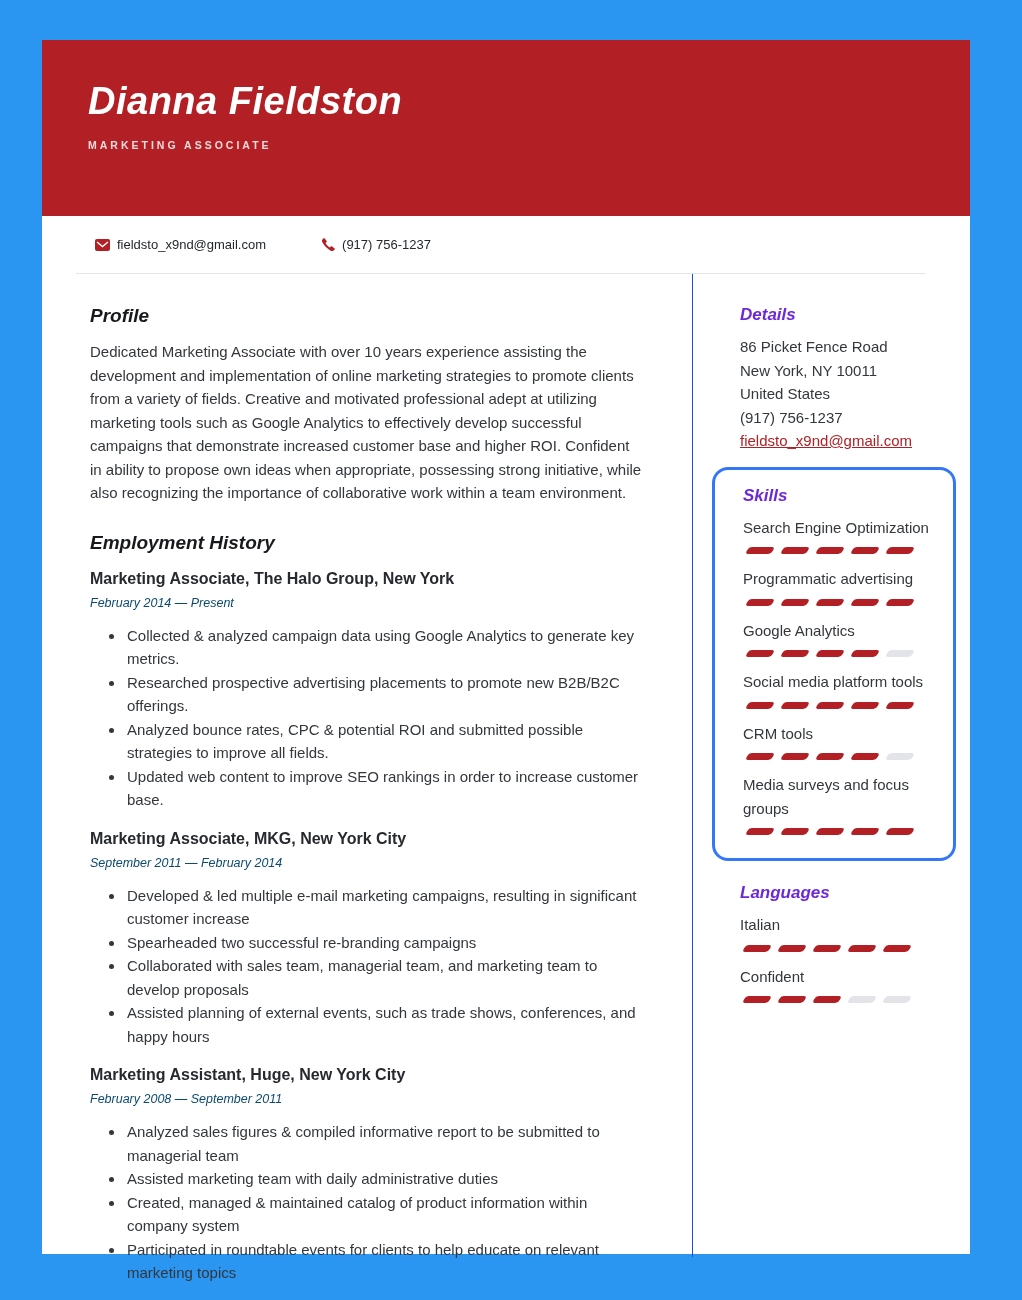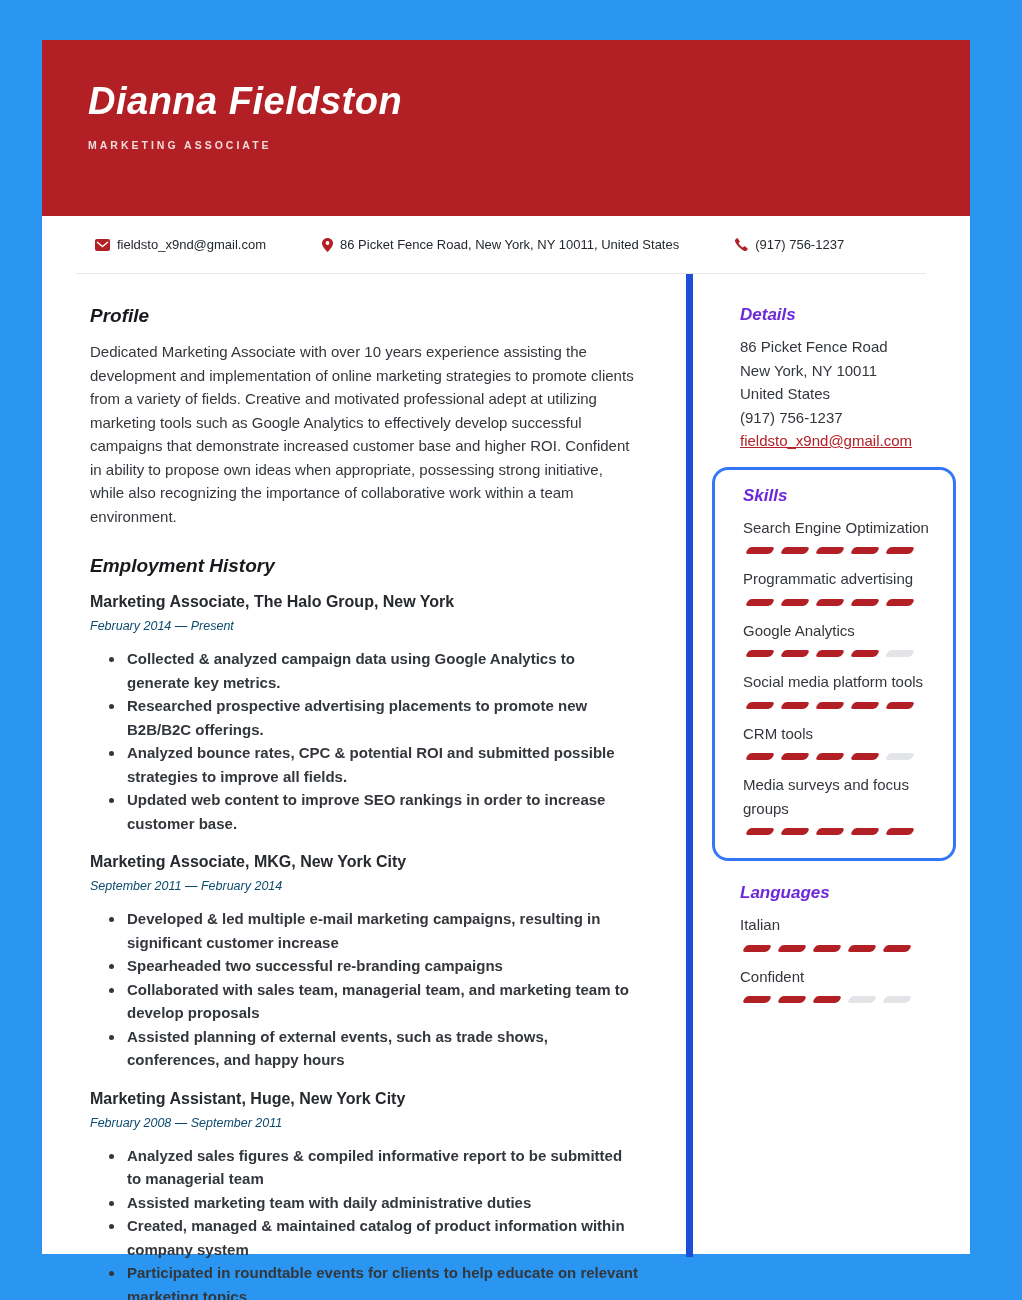--- a/index.html
+++ b/index.html
@@ -57,21 +57,21 @@
   }
   
   .content {
     display: flex;
     height: 983px;
     align-items: stretch;
   }
   .left-col {
     width: 651px;
     padding: 31px 48px 0 48px;
-    border-right: 7px solid #1d4ed8;
+    border-right: 1px solid #1d4ed8;
   }
   .right-col {
     flex: 1;
     padding: 31px 40px 0 47px;
   }
   .section-heading {
     font-size: 19px;
     font-weight: bold;
     font-style: italic;
     color: #17191c;
@@ -100,21 +100,20 @@
   }
   .job-dates {
     font-size: 12.5px;
     font-style: italic;
     color: #0c4a6e;
     margin-top: 5px;
   }
   ul.bullets {
     margin: 14px 0 10px 0;
     padding-left: 35px;
-    font-weight: bold;
   }
   ul.bullets li {
     font-size: 15px;
     line-height: 23.5px;
     color: #33373c;
     padding-left: 2px;
   }
   
   .details-lines div { font-size: 15px; line-height: 23.5px; color: #33373c; }
   .email-link {
@@ -167,29 +166,20 @@
       <span>
         <svg width="15" height="12" viewBox="0 0 15 12">
           <rect x="0" y="0" width="15" height="12" rx="2" fill="#B22025"></rect>
           <polyline points="2,3 7.5,7.5 13,3" fill="none" stroke="#ffffff" stroke-width="1.4"></polyline>
         </svg>
       </span>
       <span>fieldsto_x9nd@gmail.com</span>
     </div>
     <div class="contact-item">
       <span>
-        <svg width="11" height="14" viewBox="0 0 11 14">
-          <path d="M5.5 0C2.5 0 0 2.3 0 5.2 0 9 5.5 14 5.5 14S11 9 11 5.2C11 2.3 8.5 0 5.5 0z" fill="#B22025"></path>
-          <circle cx="5.5" cy="5" r="1.9" fill="#ffffff"></circle>
-        </svg>
-      </span>
-      <span>86 Picket Fence Road, New York, NY 10011, United States</span>
-    </div>
-    <div class="contact-item">
-      <span>
         <svg width="13" height="13" viewBox="0 0 13 13">
           <path d="M2.8 0.6 L4.6 2.9 C4.9 3.3 4.8 3.8 4.4 4.2 L3.5 5.1 C4.2 6.7 6.3 8.8 7.9 9.5 L8.8 8.6 C9.2 8.2 9.7 8.1 10.1 8.4 L12.4 10.2 C12.9 10.6 12.9 11.2 12.5 11.6 L11.3 12.7 C10.8 13.2 9.8 13.1 8.9 12.7 C5.5 11.2 1.8 7.5 0.3 4.1 C-0.1 3.2 -0.2 2.2 0.3 1.7 L1.4 0.5 C1.8 0.1 2.4 0.1 2.8 0.6 Z" fill="#B22025"></path>
         </svg>
       </span>
       <span>(917) 756-1237</span>
     </div>
   </div>
   <div class="rule"></div>
 
   <div class="content">

